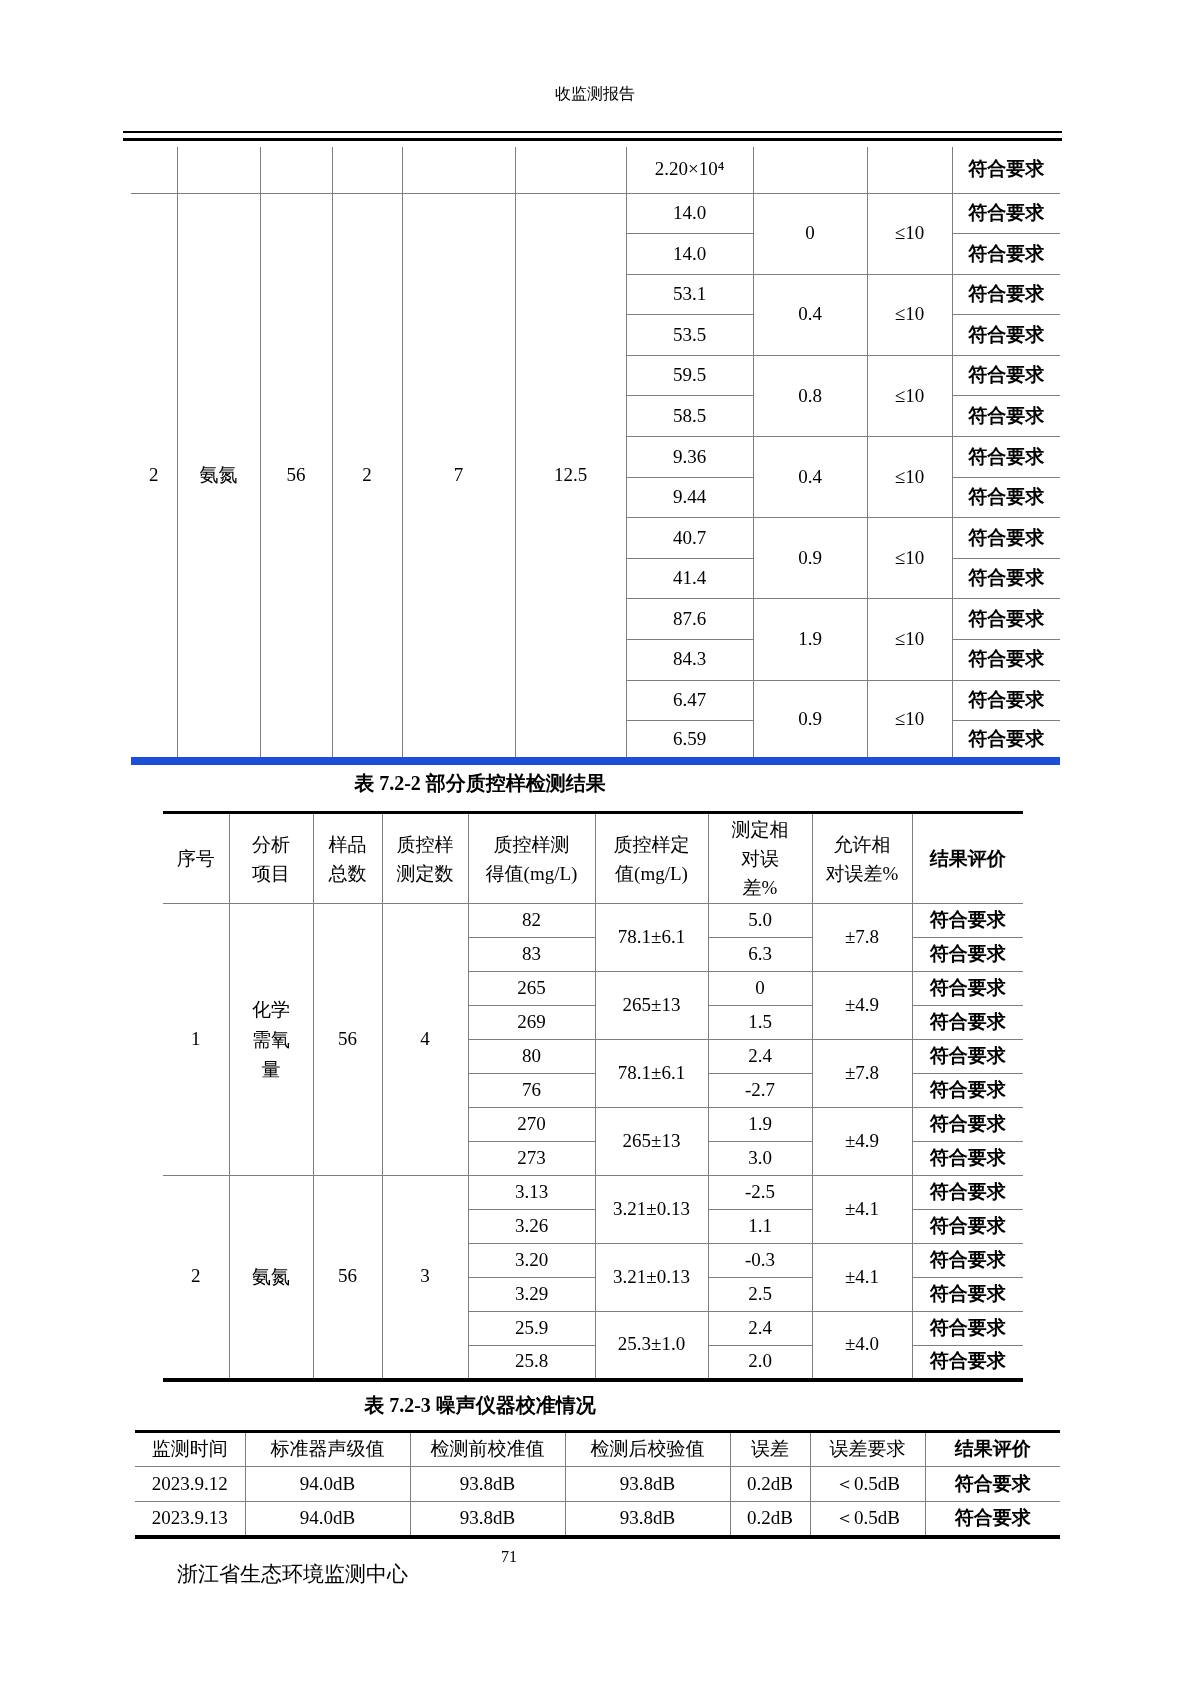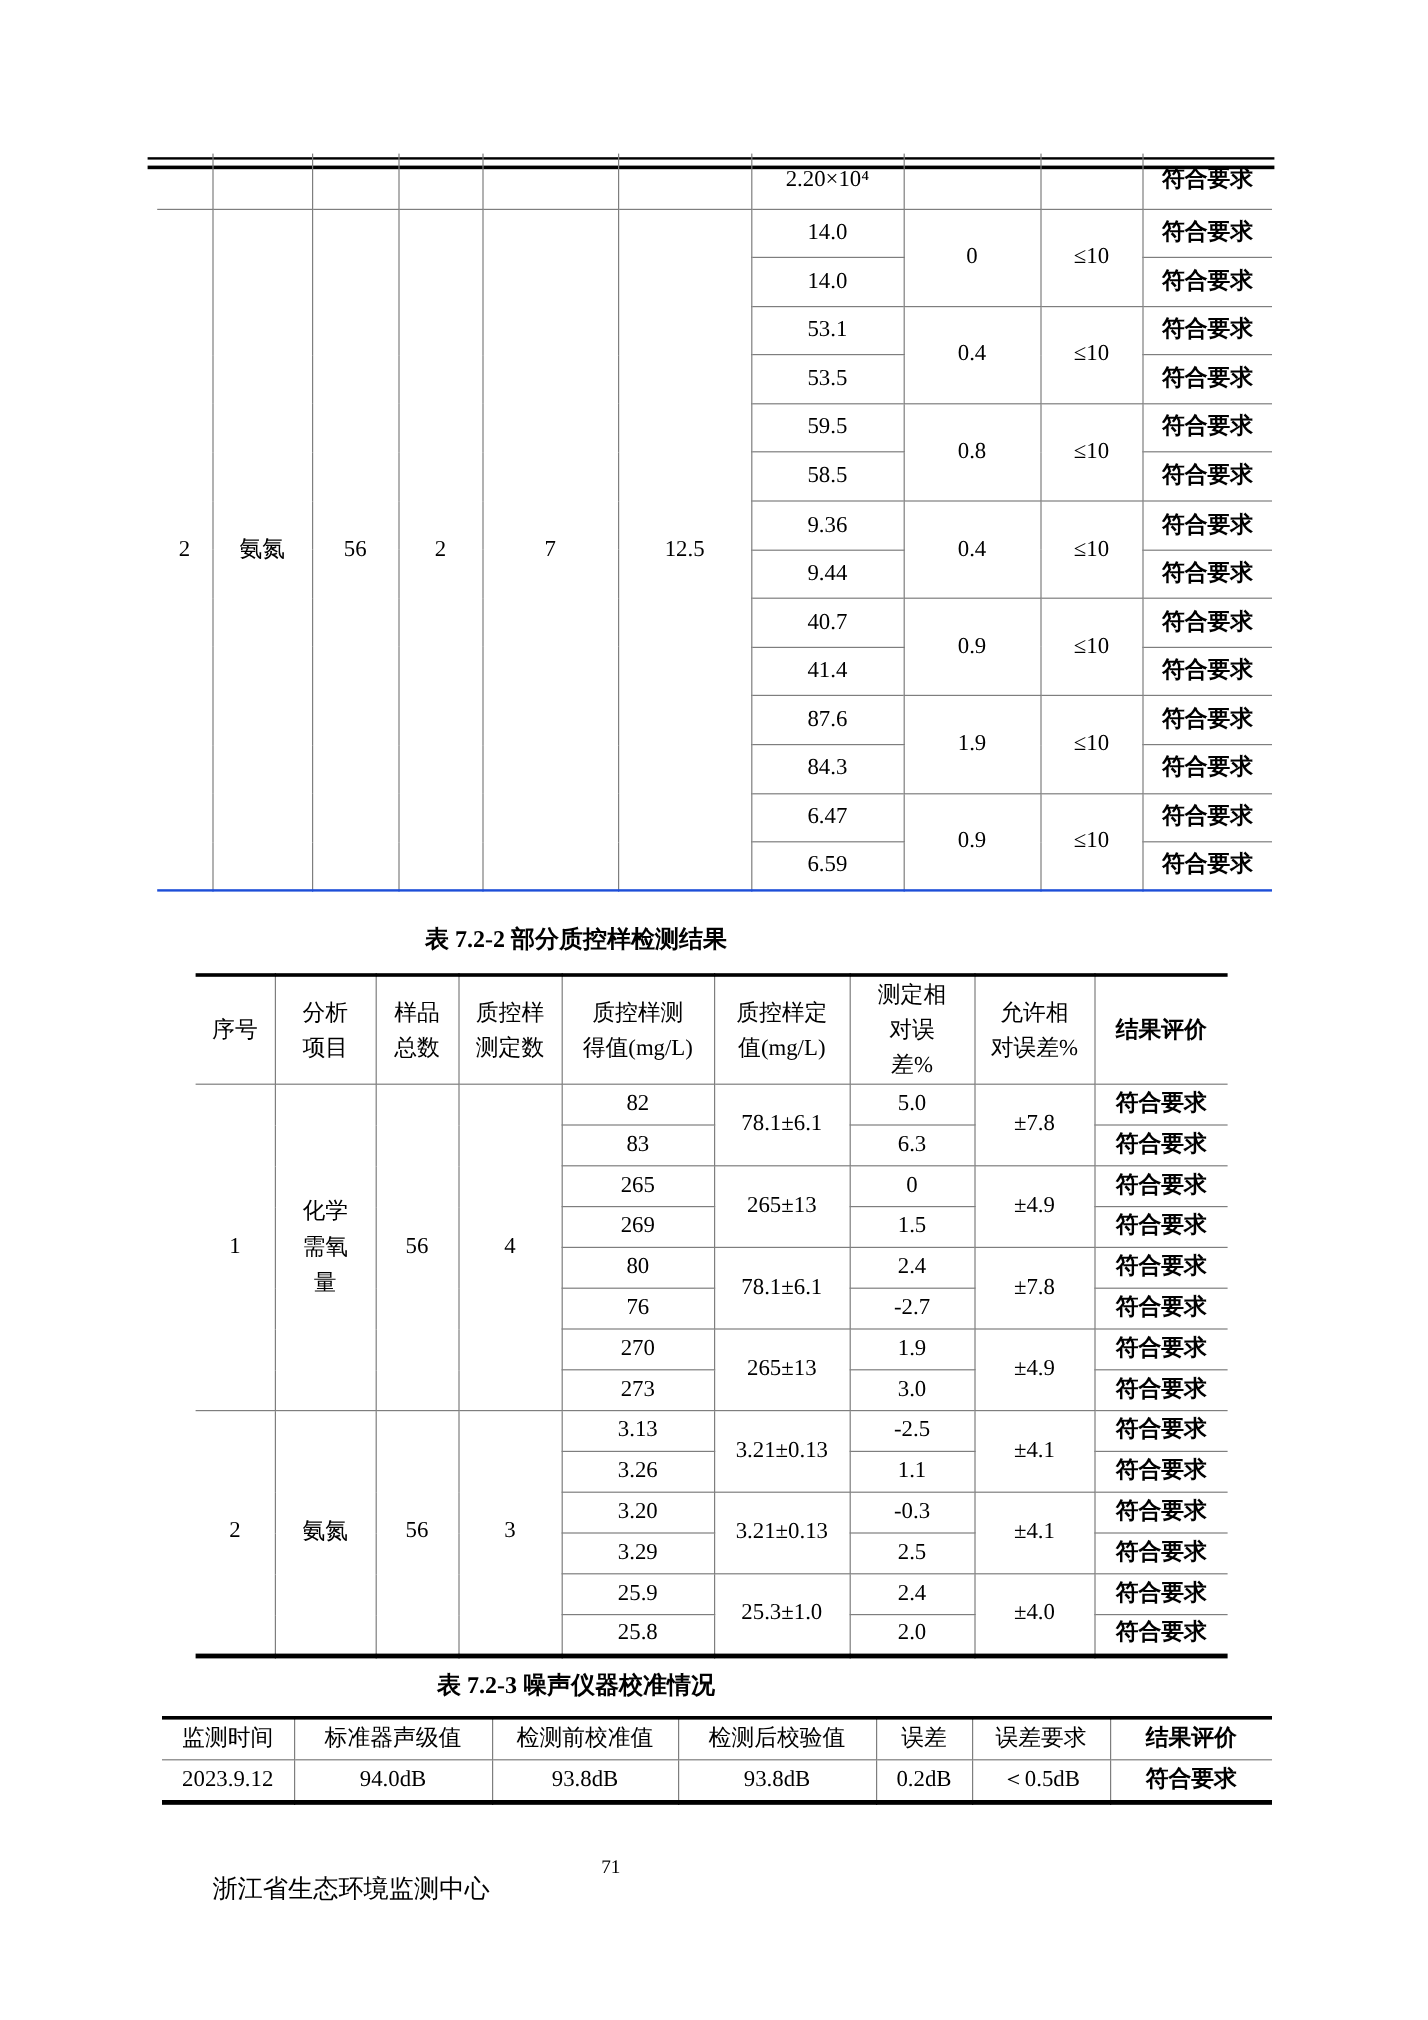--- a/index.html
+++ b/index.html
@@ -15,21 +15,21 @@
   #rule-top{top:131px;height:2px;}
   #rule-bottom{top:138px;height:3px;}
   table{border-collapse:collapse;table-layout:fixed;position:absolute;}
   td,th{
     border:1px solid #7e7e7e;text-align:center;vertical-align:middle;
     font-weight:normal;padding:0;overflow:hidden;font-size:19px;line-height:1.3;
   }
   td:first-child,th:first-child{border-left:none;}
   td:last-child,th:last-child{border-right:none;font-weight:bold;}
   
-  .t1{left:131px;top:128px;width:929px;border-bottom:2px solid #1d4ed8;}
+  .t1{left:131px;top:147px;width:929px;border-bottom:8px solid #1d4ed8;}
   .t1 tr{height:40.6px;}
   .t1 tr.r-first{height:46px;}
   .t1 tr.r-first td{border-top:none;}
   
   .t2{left:163px;top:811px;width:860px;border-top:3px solid #000;border-bottom:4px solid #000;}
   .t2 tr{height:34px;}
   .t2 tr.hdr{height:91px;}
   .t2 .line{display:block;line-height:29px;}
   .t2 .iline{display:block;line-height:30px;}
   
@@ -41,20 +41,21 @@
   }
   #title2{top:770px;}
   #title3{top:1392px;}
   .footer-org{position:absolute;left:177px;top:1560px;font-size:21px;}
   .footer-page{position:absolute;left:0;top:1548px;width:1018px;text-align:center;font-size:16px;}
 </style>
 </head>
 <body>
 
 <div class="page-header">
+  <span style="display:block">收监测报告</span>
 </div>
 <div class="hrule" id="rule-top"></div>
 <div class="hrule" id="rule-bottom"></div>
 
 <table class="t1">
   <colgroup>
     <col style="width:46px">
       <col style="width:83px">
       <col style="width:72px">
       <col style="width:70px">
@@ -334,17 +335,26 @@
     </tr>
     <tr>
       <td>2023.9.12</td>
       <td>94.0dB</td>
       <td>93.8dB</td>
       <td>93.8dB</td>
       <td>0.2dB</td>
       <td>＜0.5dB</td>
       <td>符合要求</td>
     </tr>
+    <tr>
+      <td>2023.9.13</td>
+      <td>94.0dB</td>
+      <td>93.8dB</td>
+      <td>93.8dB</td>
+      <td>0.2dB</td>
+      <td>＜0.5dB</td>
+      <td>符合要求</td>
+    </tr>
   </tbody>
 </table>
 
 <div class="footer-org">浙江省生态环境监测中心</div>
 <div class="footer-page">71</div>
 
 </body></html>

